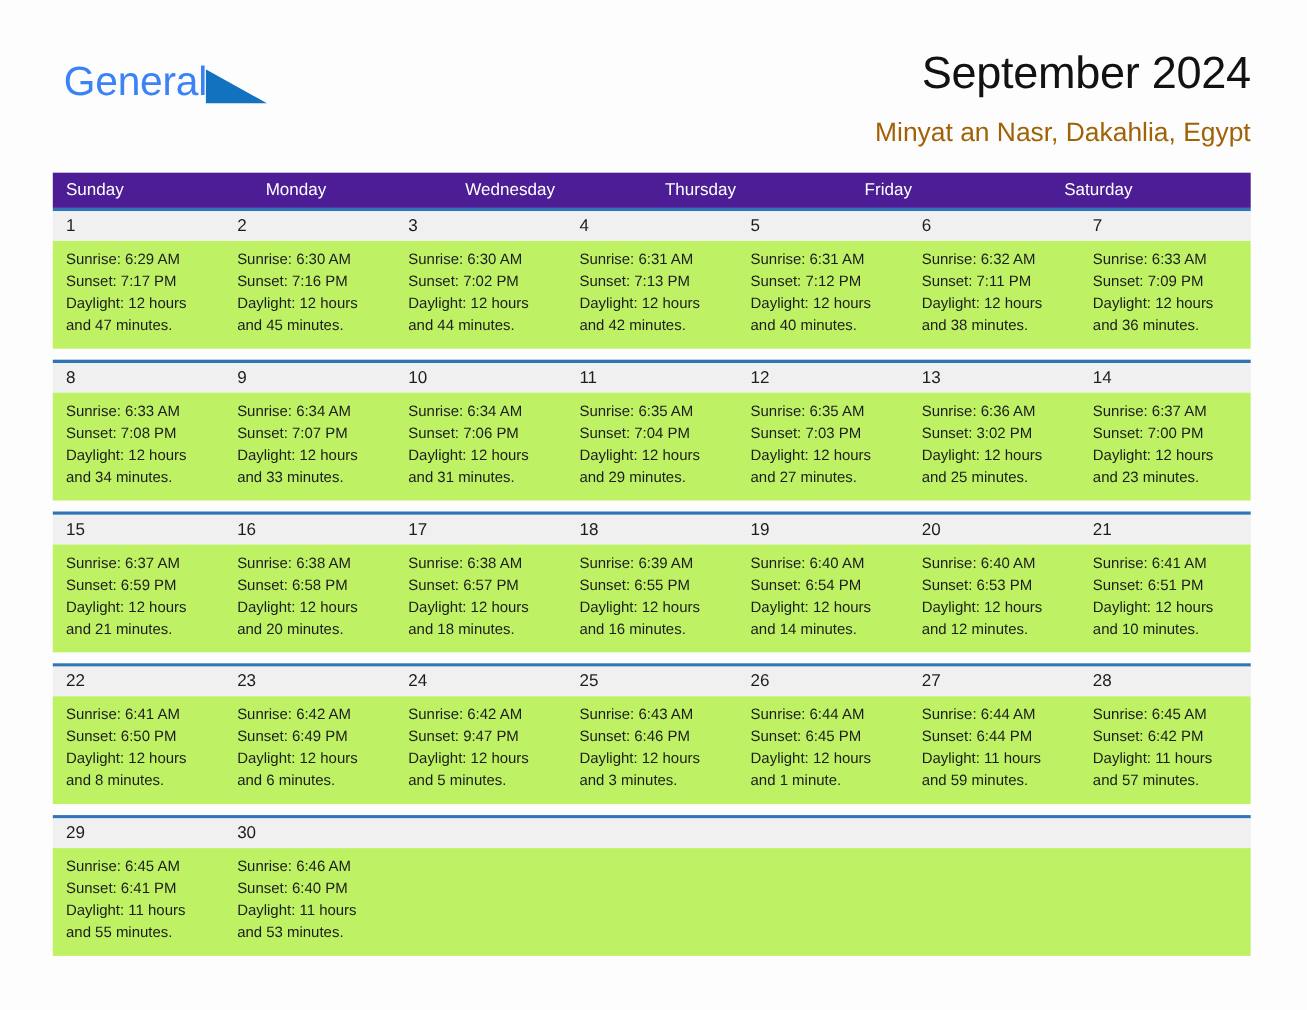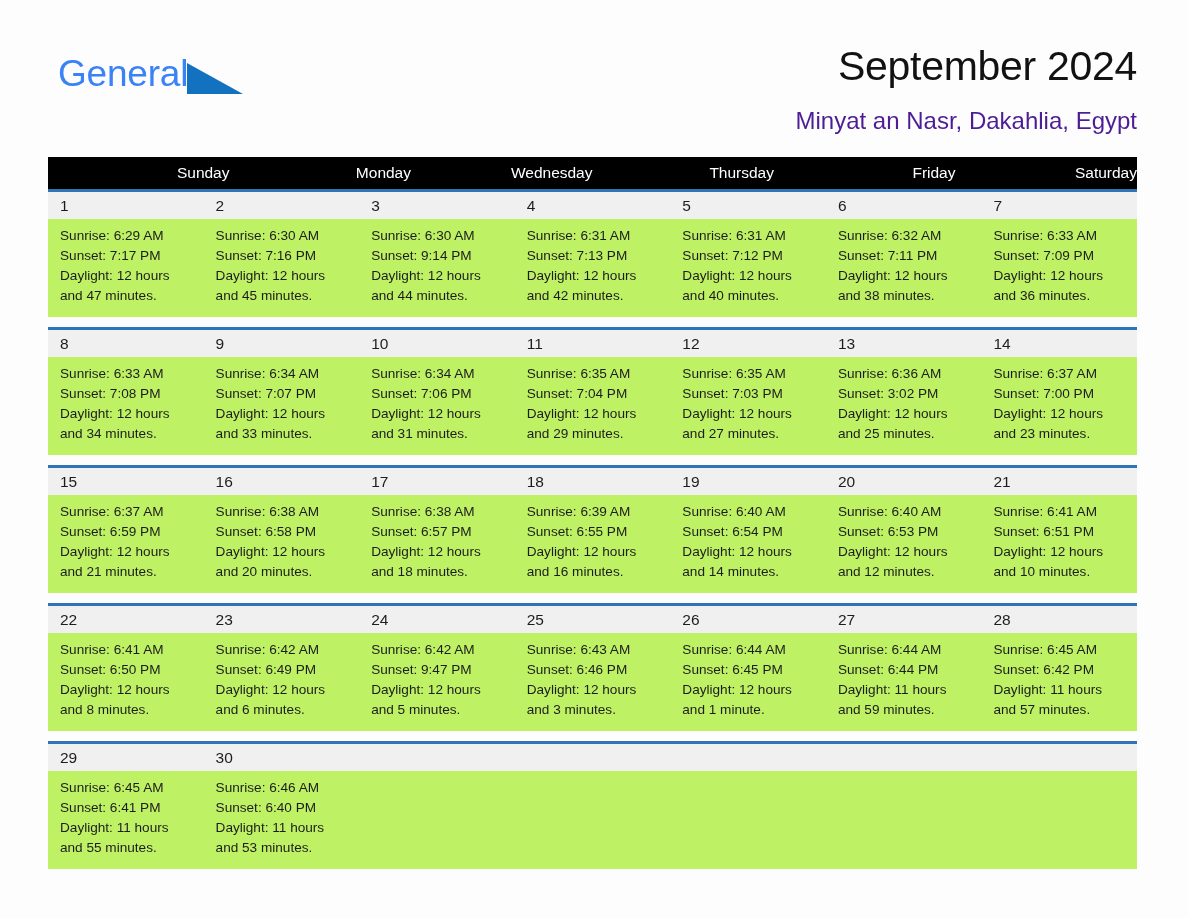--- a/index.html
+++ b/index.html
@@ -79,38 +79,37 @@
     font-weight: normal;
     color: #121212;
     letter-spacing: -0.3px;
     white-space: nowrap;
   }
   .cal-subtitle {
     margin-top: 14px;
     font-size: 24px;
     line-height: 30px;
     font-weight: normal;
-    color: #4c1d95;
+    color: #a16207;
     white-space: nowrap;
     margin-left: 39px;
   }
 
   
   .calendar {
     position: absolute;
     left: 48px;
     top: 157px;
     width: 1089px;
   }
 
   .weekday-row {
     display: flex;
-    background: #000000;
+    background: #4c1d95;
     height: 32px;
-    text-align: right;
   }
   .weekday-cell {
     flex: 1 1 0;
     min-width: 0;
     color: #ffffff;
     font-size: 15.5px;
     line-height: 32px;
     padding-left: 12px;
     box-sizing: border-box;
     white-space: nowrap;
@@ -211,21 +210,21 @@
           <div class="info-line">and 47 minutes.</div>
         </div>
         <div class="info-cell">
           <div class="info-line">Sunrise: 6:30 AM</div>
           <div class="info-line">Sunset: 7:16 PM</div>
           <div class="info-line">Daylight: 12 hours</div>
           <div class="info-line">and 45 minutes.</div>
         </div>
         <div class="info-cell">
           <div class="info-line">Sunrise: 6:30 AM</div>
-          <div class="info-line">Sunset: 9:14 PM</div>
+          <div class="info-line">Sunset: 7:02 PM</div>
           <div class="info-line">Daylight: 12 hours</div>
           <div class="info-line">and 44 minutes.</div>
         </div>
         <div class="info-cell">
           <div class="info-line">Sunrise: 6:31 AM</div>
           <div class="info-line">Sunset: 7:13 PM</div>
           <div class="info-line">Daylight: 12 hours</div>
           <div class="info-line">and 42 minutes.</div>
         </div>
         <div class="info-cell">

